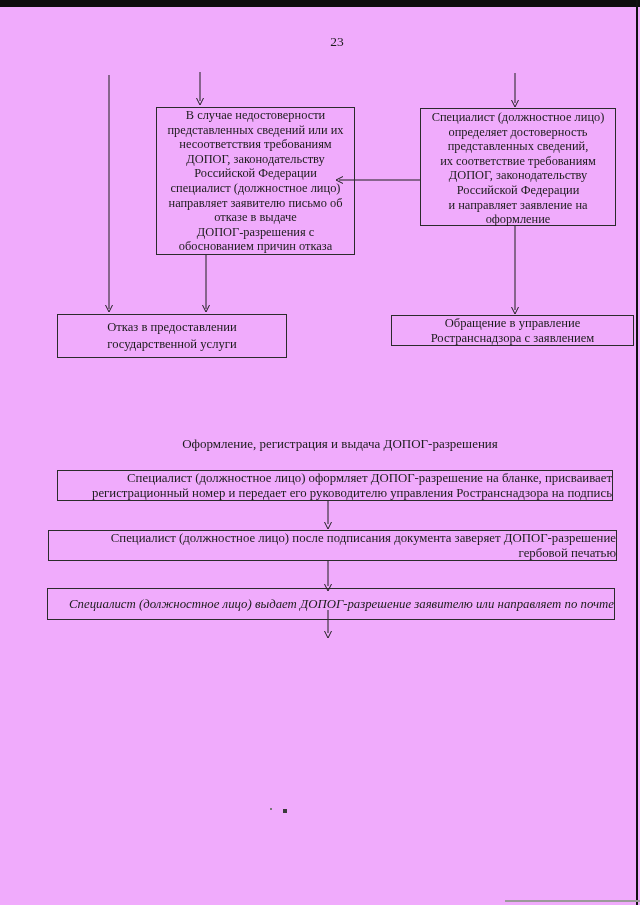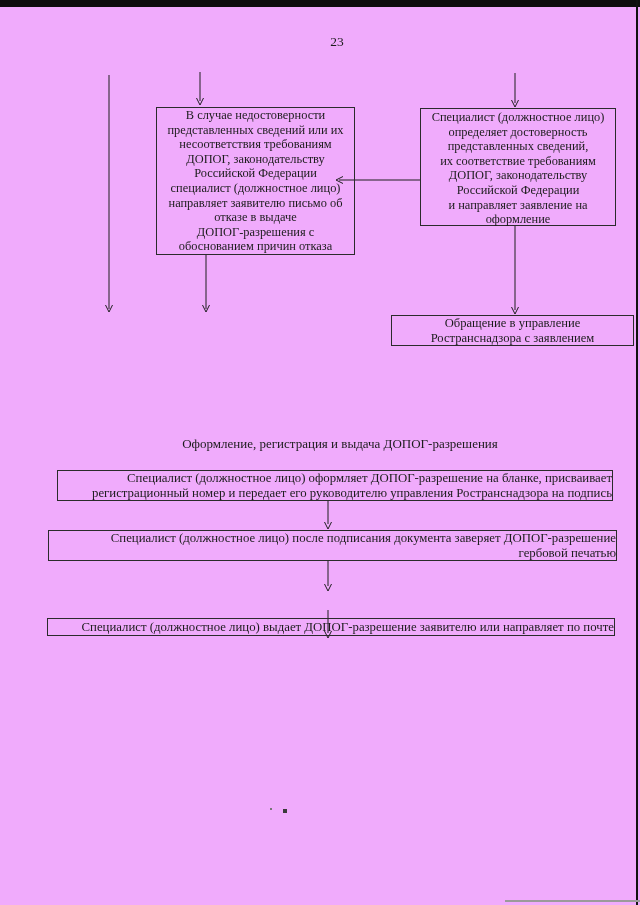--- a/index.html
+++ b/index.html
@@ -79,21 +79,21 @@
   .section-title {
     position: absolute; left: 40px; top: 436px; width: 600px;
     text-align: center;
     font-size: 13px;
   }
   .step {
     font-size: 12.8px; line-height: 15px; text-align: right;
   }
   .step-1 { left: 57px; top: 470px; width: 556px; height: 31px; }
   .step-2 { left: 48px; top: 530px; width: 569px; height: 31px; padding-left: 19px; }
-  .step-3 { left: 47px; top: 618px; width: 568px; height: 18px; line-height: 16px; }
+  .step-3 { left: 47px; top: 588px; width: 568px; height: 32px; line-height: 16px; font-style: italic; }
   .step-4 { left: 48px; top: 640px; width: 565px; height: 32px; }
   .connectors {
     position: absolute; left: 0; top: 0;
     width: 640px; height: 905px;
   }
   .connectors * { stroke: #1f1f1f; stroke-width: 1; fill: none; }
 </style>
 </head>
 <body>
 
@@ -153,20 +153,24 @@
     <div class="inner">Специалист (должностное лицо)
 определяет достоверность
 представленных сведений,
 их соответствие требованиям
 ДОПОГ, законодательству
 Российской Федерации
 и направляет заявление на
 оформление</div>
   </div>
 
+  <div class="fbox box-refusal-service">
+    <div class="inner">Отказ в предоставлении
+государственной услуги</div>
+  </div>
 
   <div class="fbox box-application">
     <div class="inner">Обращение в управление
 Ространснадзора с заявлением</div>
   </div>
 
   <div class="section-title">Оформление, регистрация и выдача ДОПОГ-разрешения</div>
 
   <div class="fbox step step-1">
     <div class="inner">Специалист (должностное лицо) оформляет ДОПОГ-разрешение на бланке, присваивает

